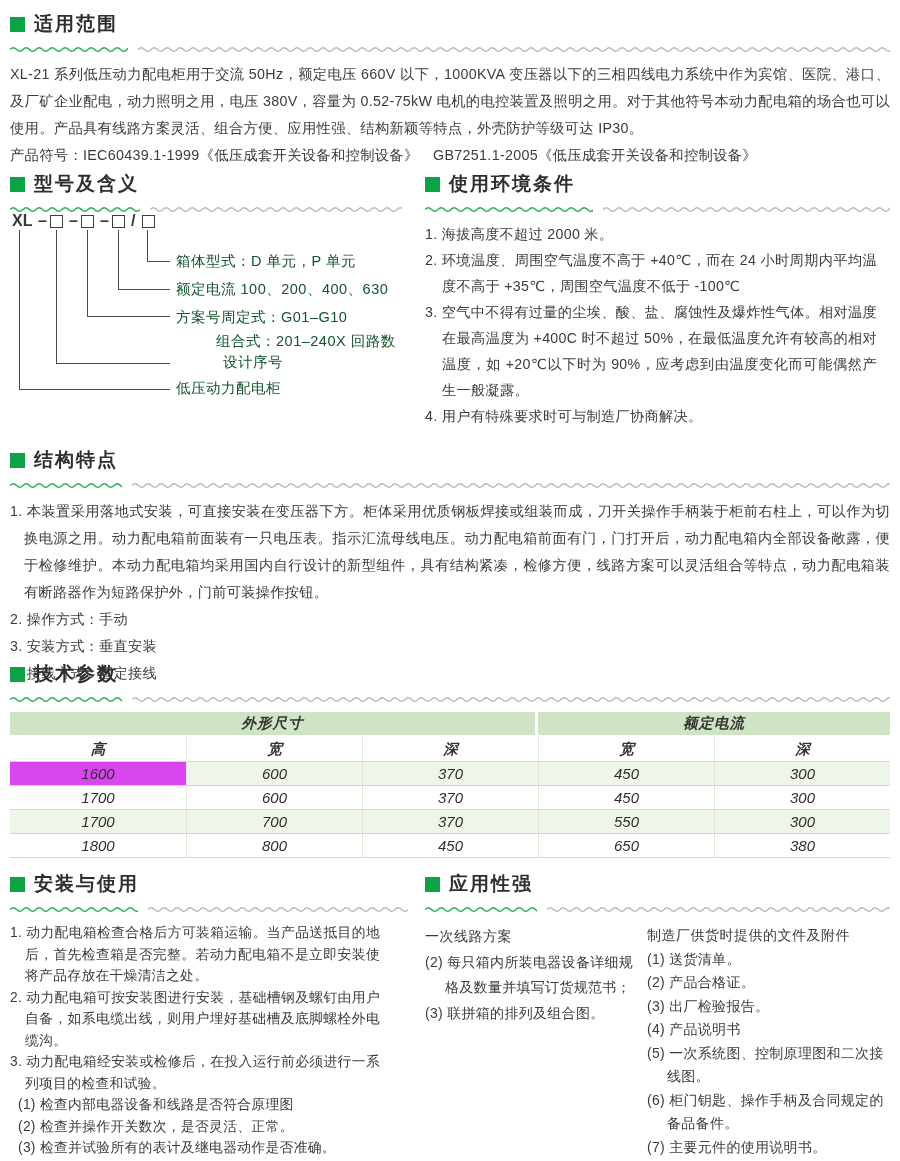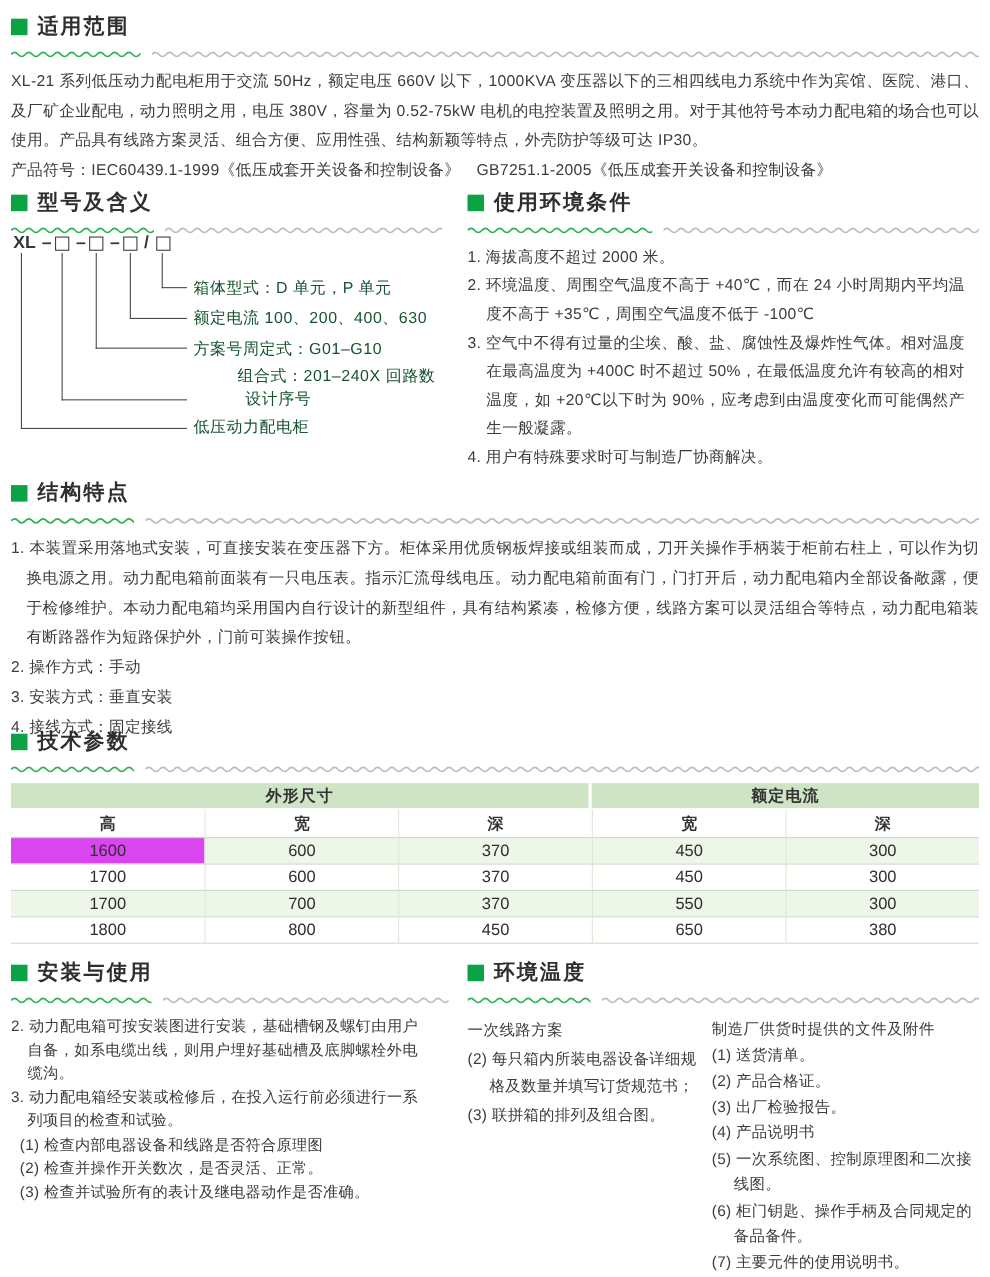--- a/index.html
+++ b/index.html
@@ -30,21 +30,21 @@
   .mlabel { position:absolute; font-size:14.5px; font-weight:500; color:#14532d; white-space:nowrap; letter-spacing:0.5px; }
 
   
   .env-item { font-size:14.2px; line-height:26px; letter-spacing:0.3px; font-weight:500; padding-left:17px; text-indent:-17px; text-align:justify; }
 
   
   .str-item { font-size:14.2px; line-height:27px; letter-spacing:0.3px; font-weight:500; padding-left:14px; text-indent:-14px; text-align:justify; }
 
   
   .spec-table { display:grid; grid-template-columns:repeat(5,176px); width:880px; border-bottom:1px solid #cfdfc7; }
-  .tcell { display:flex; align-items:center; justify-content:center; }
+  .tcell { display:flex; align-items:center; justify-content:center;font-style:italic; }
   .tg { height:23px; font-size:14.5px; font-weight:600; color:#333; letter-spacing:1px; }
   .tg1 { grid-column:1/4; border-right:3px solid #ffffff; }
   .tg2 { grid-column:4/6; }
   .tc { height:26px; background:#fff; font-size:14.5px; font-weight:600; color:#333; border-top:2px solid #fff; }
   .td { height:24px; font-size:15px; color:#2f2f2f; border-top:1px solid #ccdbc4; }
   .vline { border-left:1px solid #dde8d6; }
 
   
   .inst-item { font-size:13.8px; line-height:21.5px; letter-spacing:0.3px; font-weight:500; padding-left:15px; text-indent:-15px; text-align:justify; }
   .inst-sub { font-size:13.8px; line-height:21.5px; letter-spacing:0.3px; font-weight:500; padding-left:24px; text-indent:-20px; margin-left:4px; }
@@ -138,21 +138,21 @@
         </div>
     </div>
     <div style="margin-top:7px; width:452px;">
       <div class="env-item">1. 海拔高度不超过 2000 米。</div>
       <div class="env-item">2. 环境温度、周围空气温度不高于 +40℃，而在 24 小时周期内平均温度不高于 +35℃，周围空气温度不低于 -100℃</div>
       <div class="env-item">3. 空气中不得有过量的尘埃、酸、盐、腐蚀性及爆炸性气体。相对温度在最高温度为 +400C 时不超过 50%，在最低温度允许有较高的相对温度，如 +20℃以下时为 90%，应考虑到由温度变化而可能偶然产生一般凝露。</div>
       <div class="env-item">4. 用户有特殊要求时可与制造厂协商解决。</div>
     </div>
   </div>
 
-  <div class="abs" style="left:10px; top:436px; width:880px;">
+  <div class="abs" style="left:10px; top:448px; width:880px;">
     <div class="sec-head">
       <div class="sq accent-bg" style="background: rgb(12, 163, 68);"></div>
       <div class="sec-title">结构特点</div>
     </div>
     <div class="waverow">
       <div class="wave" style="width:112px;">
           <svg width="112" height="9" viewBox="0 0 112 9" style="display:block">
             <path d="M0 4.5 Q3.25 0.8 6.5 4.5 Q9.75 8.2 13 4.5 Q16.25 0.8 19.5 4.5 Q22.75 8.2 26 4.5 Q29.25 0.8 32.5 4.5 Q35.75 8.2 39 4.5 Q42.25 0.8 45.5 4.5 Q48.75 8.2 52 4.5 Q55.25 0.8 58.5 4.5 Q61.75 8.2 65 4.5 Q68.25 0.8 71.5 4.5 Q74.75 8.2 78 4.5 Q81.25 0.8 84.5 4.5 Q87.75 8.2 91 4.5 Q94.25 0.8 97.5 4.5 Q100.75 8.2 104 4.5 Q107.25 0.8 110.5 4.5 Q113.75 8.2 117 4.5" fill="none" stroke="#33b056" stroke-width="1.5"></path>
           </svg>
         </div>
@@ -235,32 +235,33 @@
             <path d="M0 4.5 Q3.25 0.8 6.5 4.5 Q9.75 8.2 13 4.5 Q16.25 0.8 19.5 4.5 Q22.75 8.2 26 4.5 Q29.25 0.8 32.5 4.5 Q35.75 8.2 39 4.5 Q42.25 0.8 45.5 4.5 Q48.75 8.2 52 4.5 Q55.25 0.8 58.5 4.5 Q61.75 8.2 65 4.5 Q68.25 0.8 71.5 4.5 Q74.75 8.2 78 4.5 Q81.25 0.8 84.5 4.5 Q87.75 8.2 91 4.5 Q94.25 0.8 97.5 4.5 Q100.75 8.2 104 4.5 Q107.25 0.8 110.5 4.5 Q113.75 8.2 117 4.5 Q120.25 0.8 123.5 4.5 Q126.75 8.2 130 4.5" fill="none" stroke="#33b056" stroke-width="1.5"></path>
           </svg>
         </div>
       <div class="wave gray">
           <svg width="260" height="9" viewBox="0 0 260 9" style="display:block">
             <path d="M0 4.5 Q3.25 0.8 6.5 4.5 Q9.75 8.2 13 4.5 Q16.25 0.8 19.5 4.5 Q22.75 8.2 26 4.5 Q29.25 0.8 32.5 4.5 Q35.75 8.2 39 4.5 Q42.25 0.8 45.5 4.5 Q48.75 8.2 52 4.5 Q55.25 0.8 58.5 4.5 Q61.75 8.2 65 4.5 Q68.25 0.8 71.5 4.5 Q74.75 8.2 78 4.5 Q81.25 0.8 84.5 4.5 Q87.75 8.2 91 4.5 Q94.25 0.8 97.5 4.5 Q100.75 8.2 104 4.5 Q107.25 0.8 110.5 4.5 Q113.75 8.2 117 4.5 Q120.25 0.8 123.5 4.5 Q126.75 8.2 130 4.5 Q133.25 0.8 136.5 4.5 Q139.75 8.2 143 4.5 Q146.25 0.8 149.5 4.5 Q152.75 8.2 156 4.5 Q159.25 0.8 162.5 4.5 Q165.75 8.2 169 4.5 Q172.25 0.8 175.5 4.5 Q178.75 8.2 182 4.5 Q185.25 0.8 188.5 4.5 Q191.75 8.2 195 4.5 Q198.25 0.8 201.5 4.5 Q204.75 8.2 208 4.5 Q211.25 0.8 214.5 4.5 Q217.75 8.2 221 4.5 Q224.25 0.8 227.5 4.5 Q230.75 8.2 234 4.5 Q237.25 0.8 240.5 4.5 Q243.75 8.2 247 4.5 Q250.25 0.8 253.5 4.5 Q256.75 8.2 260 4.5" fill="none" stroke="#bdbdbd" stroke-width="1.5"></path>
           </svg>
         </div>
     </div>
     <div style="margin-top:8px; width:370px;">
+      <div class="inst-item">1. 动力配电箱检查合格后方可装箱运输。当产品送抵目的地后，首先检查箱是否完整。若动力配电箱不是立即安装使将产品存放在干燥清洁之处。</div>
       <div class="inst-item">2. 动力配电箱可按安装图进行安装，基础槽钢及螺钉由用户自备，如系电缆出线，则用户埋好基础槽及底脚螺栓外电缆沟。</div>
       <div class="inst-item">3. 动力配电箱经安装或检修后，在投入运行前必须进行一系列项目的检查和试验。</div>
       <div class="inst-sub">(1) 检查内部电器设备和线路是否符合原理图</div>
       <div class="inst-sub">(2) 检查并操作开关数次，是否灵活、正常。</div>
       <div class="inst-sub">(3) 检查并试验所有的表计及继电器动作是否准确。</div>
     </div>
   </div>
 
   <div class="abs" style="left:425px; top:872px; width:465px;">
     <div class="sec-head">
       <div class="sq accent-bg" style="background: rgb(12, 163, 68);"></div>
-      <div class="sec-title">环境温度</div>
+      <div class="sec-title">应用性强</div>
     </div>
     <div class="waverow">
       <div class="wave" style="width:112px;">
           <svg width="112" height="9" viewBox="0 0 112 9" style="display:block">
             <path d="M0 4.5 Q3.25 0.8 6.5 4.5 Q9.75 8.2 13 4.5 Q16.25 0.8 19.5 4.5 Q22.75 8.2 26 4.5 Q29.25 0.8 32.5 4.5 Q35.75 8.2 39 4.5 Q42.25 0.8 45.5 4.5 Q48.75 8.2 52 4.5 Q55.25 0.8 58.5 4.5 Q61.75 8.2 65 4.5 Q68.25 0.8 71.5 4.5 Q74.75 8.2 78 4.5 Q81.25 0.8 84.5 4.5 Q87.75 8.2 91 4.5 Q94.25 0.8 97.5 4.5 Q100.75 8.2 104 4.5 Q107.25 0.8 110.5 4.5 Q113.75 8.2 117 4.5" fill="none" stroke="#33b056" stroke-width="1.5"></path>
           </svg>
         </div>
       <div class="wave gray">
           <svg width="343" height="9" viewBox="0 0 343 9" style="display:block">
             <path d="M0 4.5 Q3.25 0.8 6.5 4.5 Q9.75 8.2 13 4.5 Q16.25 0.8 19.5 4.5 Q22.75 8.2 26 4.5 Q29.25 0.8 32.5 4.5 Q35.75 8.2 39 4.5 Q42.25 0.8 45.5 4.5 Q48.75 8.2 52 4.5 Q55.25 0.8 58.5 4.5 Q61.75 8.2 65 4.5 Q68.25 0.8 71.5 4.5 Q74.75 8.2 78 4.5 Q81.25 0.8 84.5 4.5 Q87.75 8.2 91 4.5 Q94.25 0.8 97.5 4.5 Q100.75 8.2 104 4.5 Q107.25 0.8 110.5 4.5 Q113.75 8.2 117 4.5 Q120.25 0.8 123.5 4.5 Q126.75 8.2 130 4.5 Q133.25 0.8 136.5 4.5 Q139.75 8.2 143 4.5 Q146.25 0.8 149.5 4.5 Q152.75 8.2 156 4.5 Q159.25 0.8 162.5 4.5 Q165.75 8.2 169 4.5 Q172.25 0.8 175.5 4.5 Q178.75 8.2 182 4.5 Q185.25 0.8 188.5 4.5 Q191.75 8.2 195 4.5 Q198.25 0.8 201.5 4.5 Q204.75 8.2 208 4.5 Q211.25 0.8 214.5 4.5 Q217.75 8.2 221 4.5 Q224.25 0.8 227.5 4.5 Q230.75 8.2 234 4.5 Q237.25 0.8 240.5 4.5 Q243.75 8.2 247 4.5 Q250.25 0.8 253.5 4.5 Q256.75 8.2 260 4.5 Q263.25 0.8 266.5 4.5 Q269.75 8.2 273 4.5 Q276.25 0.8 279.5 4.5 Q282.75 8.2 286 4.5 Q289.25 0.8 292.5 4.5 Q295.75 8.2 299 4.5 Q302.25 0.8 305.5 4.5 Q308.75 8.2 312 4.5 Q315.25 0.8 318.5 4.5 Q321.75 8.2 325 4.5 Q328.25 0.8 331.5 4.5 Q334.75 8.2 338 4.5 Q341.25 0.8 344.5 4.5 Q347.75 8.2 351 4.5" fill="none" stroke="#bdbdbd" stroke-width="1.5"></path>

